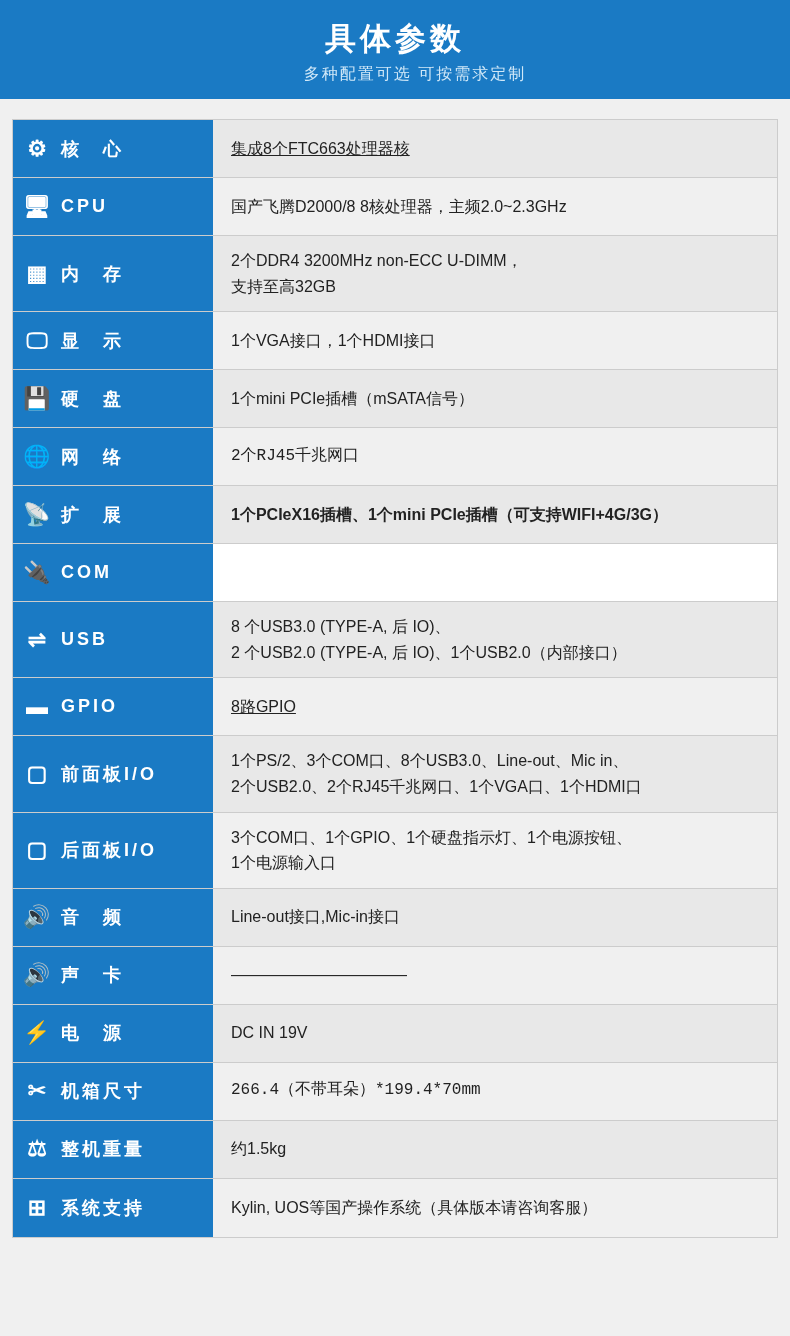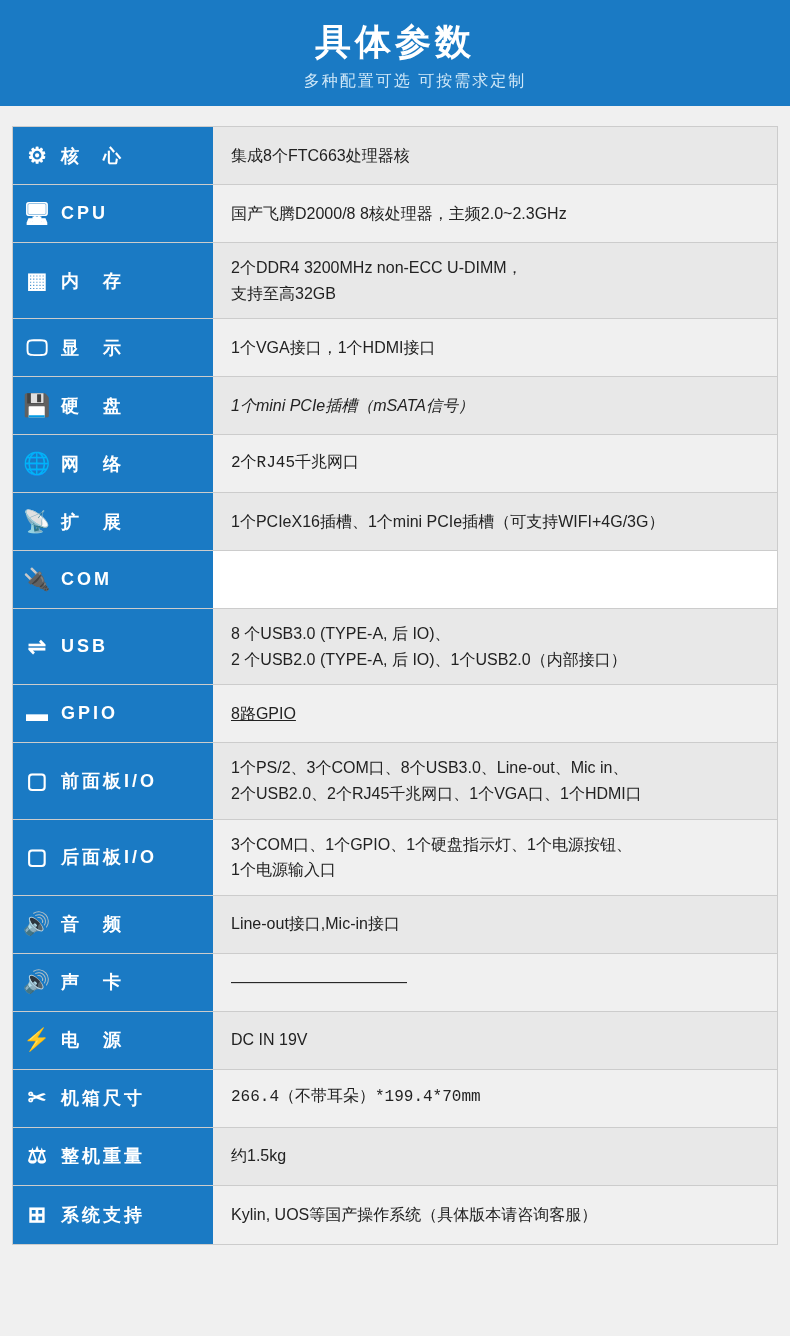--- a/index.html
+++ b/index.html
@@ -11,21 +11,21 @@
     }
 
     .header {
       background: #1a7ac4;
       text-align: center;
       padding: 18px 0 14px 0;
     }
 
     .header-title {
       color: #fff;
-      font-size: 36px;
+      font-size: 31px;
       font-weight: bold;
       letter-spacing: 4px;
     }
 
     .header-subtitle {
       color: #d0e8f8;
       font-size: 16px;
       margin-top: 4px;
       letter-spacing: 2px;
       margin-left: 40px;
@@ -100,21 +100,21 @@
   <div class="header-title">具体参数</div>
   <div class="header-subtitle">多种配置可选 可按需求定制</div>
 </div>
 
 <div class="table-container" id="spec-table">
 <div class="spec-row">
       <div class="spec-label">
         <span class="spec-icon">⚙</span>
         <span class="spec-label-text">核　心</span>
       </div>
-      <div class="spec-value" style="white-space: pre-line;">集成8个FTC663处理器核</div>
+      <div class="spec-value" style="white-space: pre-line; text-decoration: underline;">集成8个FTC663处理器核</div>
     </div>
     <div class="spec-row">
       <div class="spec-label">
         <span class="spec-icon">🖥</span>
         <span class="spec-label-text">CPU</span>
       </div>
       <div class="spec-value" style="white-space: pre-line;">国产飞腾D2000/8  8核处理器，主频2.0~2.3GHz</div>
     </div>
     <div class="spec-row">
       <div class="spec-label">
@@ -129,35 +129,35 @@
         <span class="spec-icon">🖵</span>
         <span class="spec-label-text">显　示</span>
       </div>
       <div class="spec-value" style="white-space: pre-line;">1个VGA接口，1个HDMI接口</div>
     </div>
     <div class="spec-row">
       <div class="spec-label">
         <span class="spec-icon">💾</span>
         <span class="spec-label-text">硬　盘</span>
       </div>
-      <div class="spec-value" style="white-space: pre-line; font-style: italic;">1个mini PCIe插槽（mSATA信号）</div>
+      <div class="spec-value" style="white-space: pre-line;">1个mini PCIe插槽（mSATA信号）</div>
     </div>
     <div class="spec-row">
       <div class="spec-label">
         <span class="spec-icon">🌐</span>
         <span class="spec-label-text">网　络</span>
       </div>
       <div class="spec-value" style="white-space: pre-line; font-family: Liberation Mono, monospace;">2个RJ45千兆网口</div>
     </div>
     <div class="spec-row">
       <div class="spec-label">
         <span class="spec-icon">📡</span>
         <span class="spec-label-text">扩　展</span>
       </div>
-      <div class="spec-value" style="white-space: pre-line;">1个PCIeX16插槽、1个mini PCIe插槽（可支持WIFI+4G/3G）</div>
+      <div class="spec-value" style="white-space: pre-line; font-weight: bold;">1个PCIeX16插槽、1个mini PCIe插槽（可支持WIFI+4G/3G）</div>
     </div>
     <div class="spec-row">
       <div class="spec-label">
         <span class="spec-icon">🔌</span>
         <span class="spec-label-text">COM</span>
       </div>
     </div>
     <div class="spec-row">
       <div class="spec-label">
         <span class="spec-icon">⇌</span>

